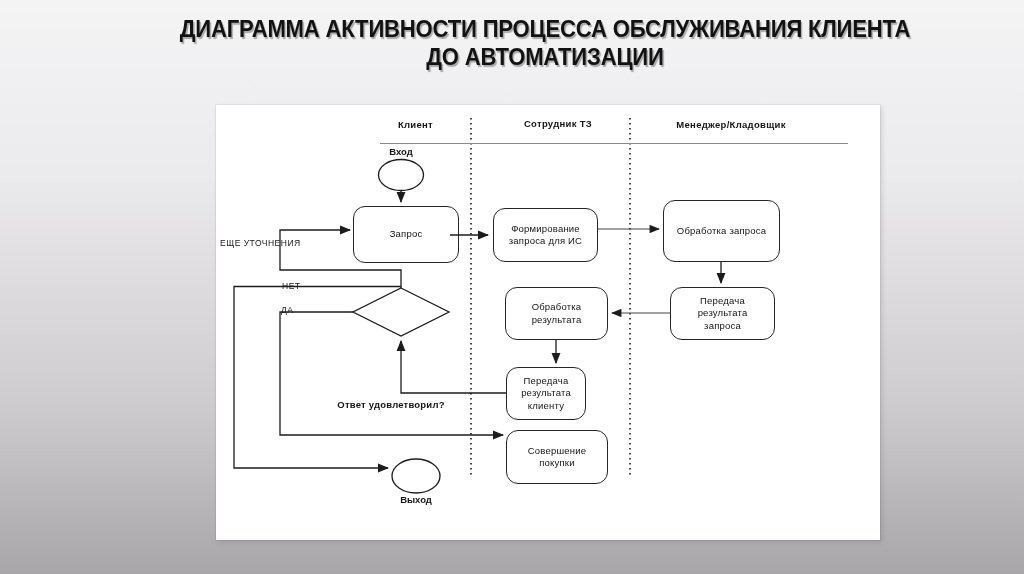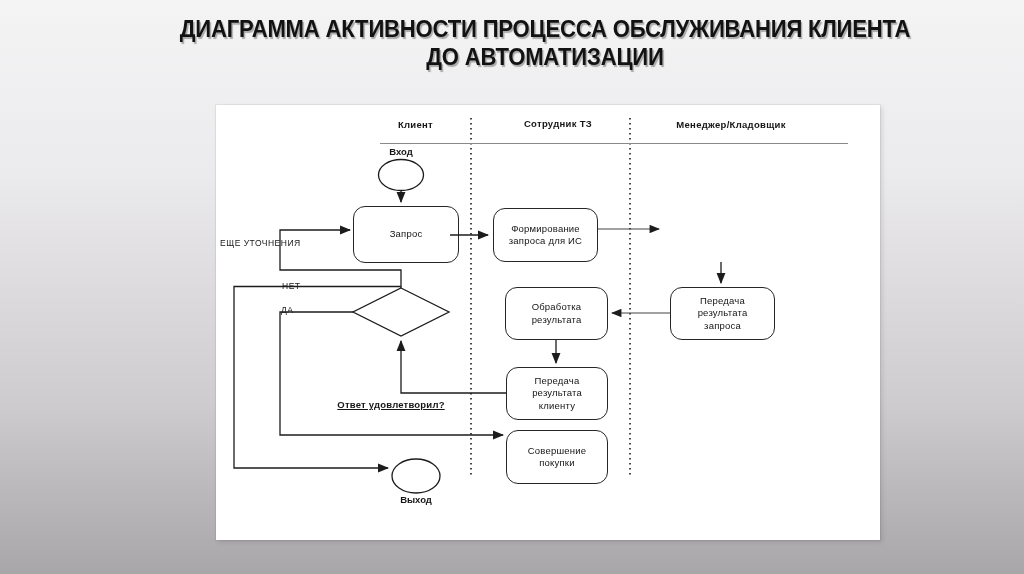--- a/index.html
+++ b/index.html
@@ -45,27 +45,28 @@
 
     <div class="txt lane-h" style="left:137px;top:14px;width:125px;">Клиент</div>
     <div class="txt lane-h" style="left:282px;top:13px;width:120px;">Сотрудник ТЗ</div>
     <div class="txt lane-h" style="left:440px;top:14px;width:150px;">Менеджер/Кладовщик</div>
 
     <div class="txt small-lbl" style="left:160px;top:41px;width:50px;text-align:center;">Вход</div>
     <div class="txt small-lbl" style="left:170px;top:389px;width:60px;text-align:center;">Выход</div>
     <div class="txt edge-lbl" style="left:4px;top:133px;">ЕЩЕ УТОЧНЕНИЯ</div>
     <div class="txt edge-lbl" style="left:66px;top:176px;">НЕТ</div>
     <div class="txt edge-lbl" style="left:65px;top:200px;">ДА</div>
-    <div class="txt q-lbl" style="left:100px;top:294px;width:150px;text-decoration:underline;">Ответ удовлетворил?</div>
+    <div class="txt q-lbl" style="left:100px;top:294px;width:150px;">Ответ удовлетворил?</div>
 
     <div class="node" style="left:137px;top:101px;width:106px;height:57px;">Запрос</div>
     <div class="node" style="left:277px;top:103px;width:105px;height:54px;padding-left:12px;">Формирование запроса для ИС</div>
+    <div class="node" style="left:447px;top:95px;width:117px;height:62px;">Обработка запроса</div>
     <div class="node" style="left:289px;top:182px;width:103px;height:53px;">Обработка результата</div>
     <div class="node" style="left:454px;top:182px;width:105px;height:53px;">Передача результата запроса</div>
-    <div class="node" style="left:290px;top:262px;width:102px;height:53px;">Передача результата клиенту</div>
+    <div class="node" style="left:290px;top:262px;width:80px;height:53px;">Передача результата клиенту</div>
     <div class="node" style="left:290px;top:325px;width:102px;height:54px;">Совершение покупки</div>
 
     <svg class="wires" width="664" height="435" viewBox="0 0 664 435">
       <defs>
         <marker id="arr" viewBox="0 0 10 8" refX="9" refY="4" markerWidth="9" markerHeight="7" orient="auto-start-reverse">
           <path d="M0,0 L10,4 L0,8 z" fill="#1c1c1c"></path>
         </marker>
       </defs>
 
       <line x1="255" y1="13" x2="255" y2="370" stroke="#1a1a1a" stroke-width="1.6" stroke-dasharray="1.5 3.5"></line>

